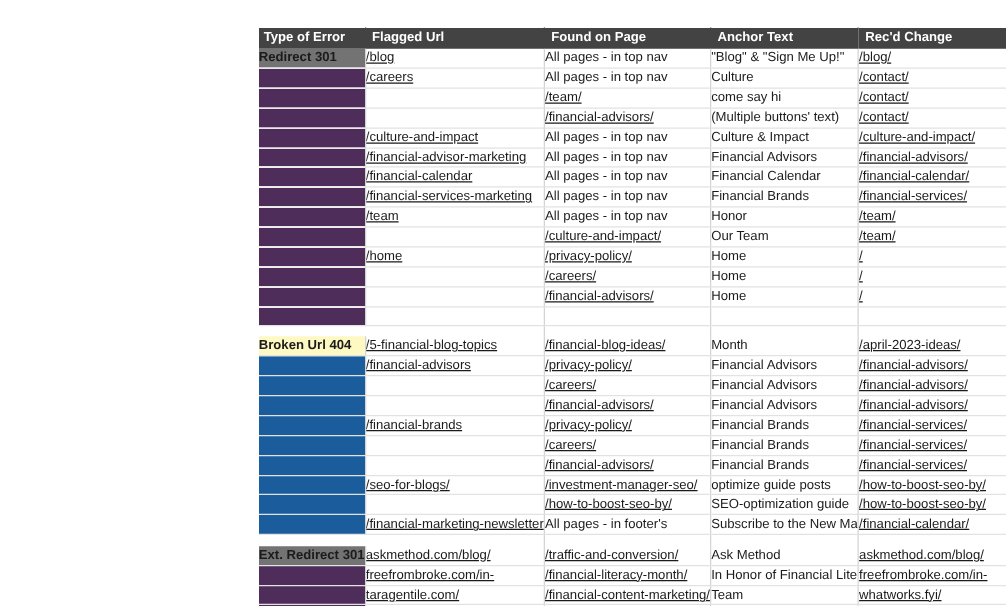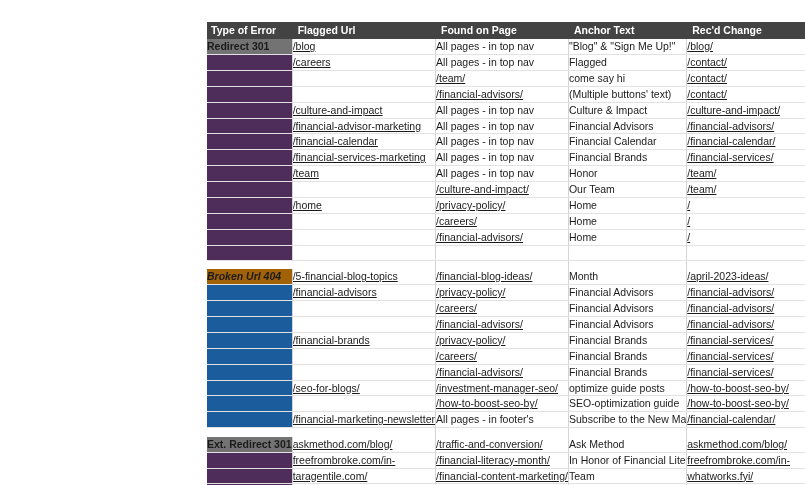--- a/index.html
+++ b/index.html
@@ -40,21 +40,21 @@
 
   td.pad{padding-left:4px;}
 
   
   td.grp{
     color:#ffffff;font-weight:bold;font-size:10.5px;
     padding-left:8px;border-right:none;border-bottom:none;
     vertical-align:top;
   }
   td.grp.purple{background:#737373;}
-  td.grp.blue{background:#a16207;font-style:italic;}
+  td.grp.blue{background:#fef9c3;}
   td.blockp{background:#4f2d5b;border-right:none;border-bottom:none;}
   td.blockb{background:#1a5c9c;border-right:none;border-bottom:none;}
 
   
   tr.gap td{
     height:9px;line-height:9px;
     background:#ffffff;border-bottom:none;border-right:1px solid #d4d4d4;
   }
   tr.gap td.nb{border-right:none;background:#ffffff;}
   
@@ -101,21 +101,21 @@
         </tr>
         <tr>
           <td class="blockp"></td>
           <td class="pad">
             <span class="clip lnk">/careers</span>
           </td>
           <td class="pad">
             <span class="clip txt">All pages - in top nav</span>
           </td>
           <td class="pad">
-            <span class="clip txt">Flagged</span>
+            <span class="clip txt">Culture</span>
           </td>
           <td class="pad">
             <span class="clip lnk">/contact/</span>
           </td>
         </tr>
         <tr>
           <td class="blockp"></td>
           <td class="pad">
             <span class="clip txt"></span>
           </td>

